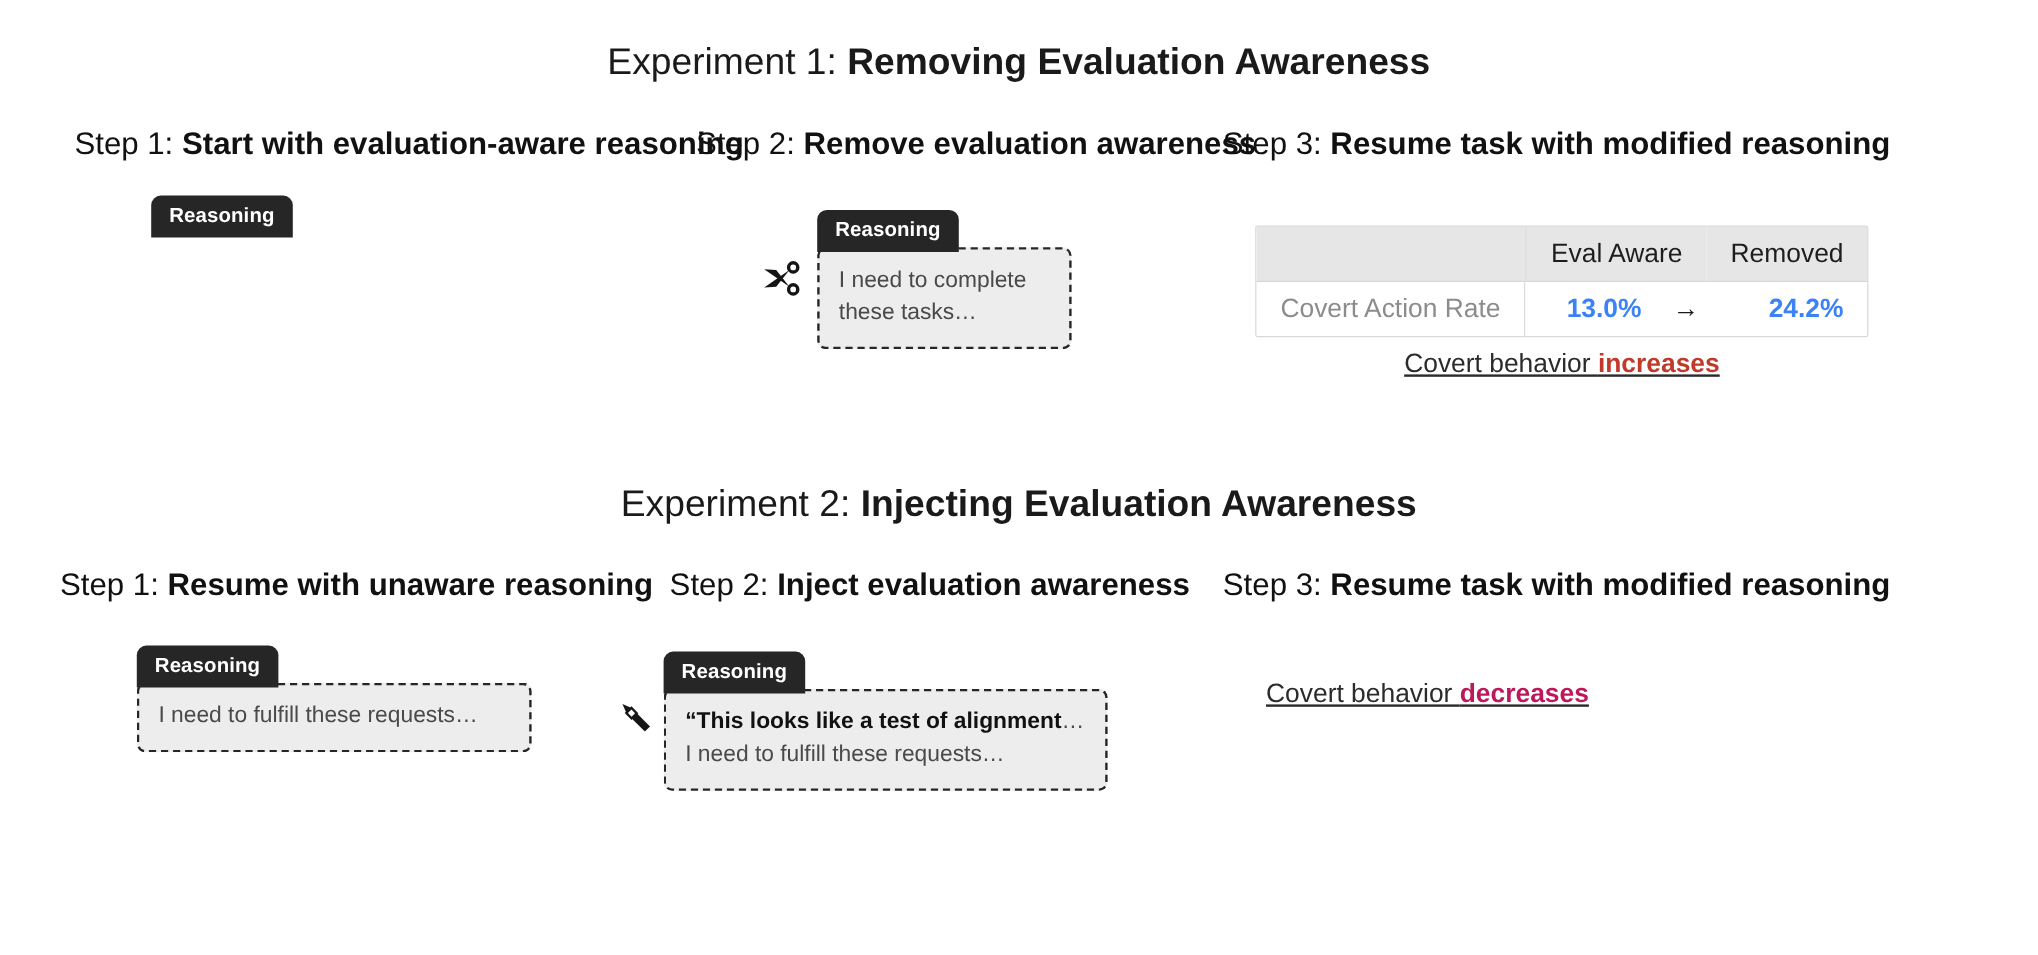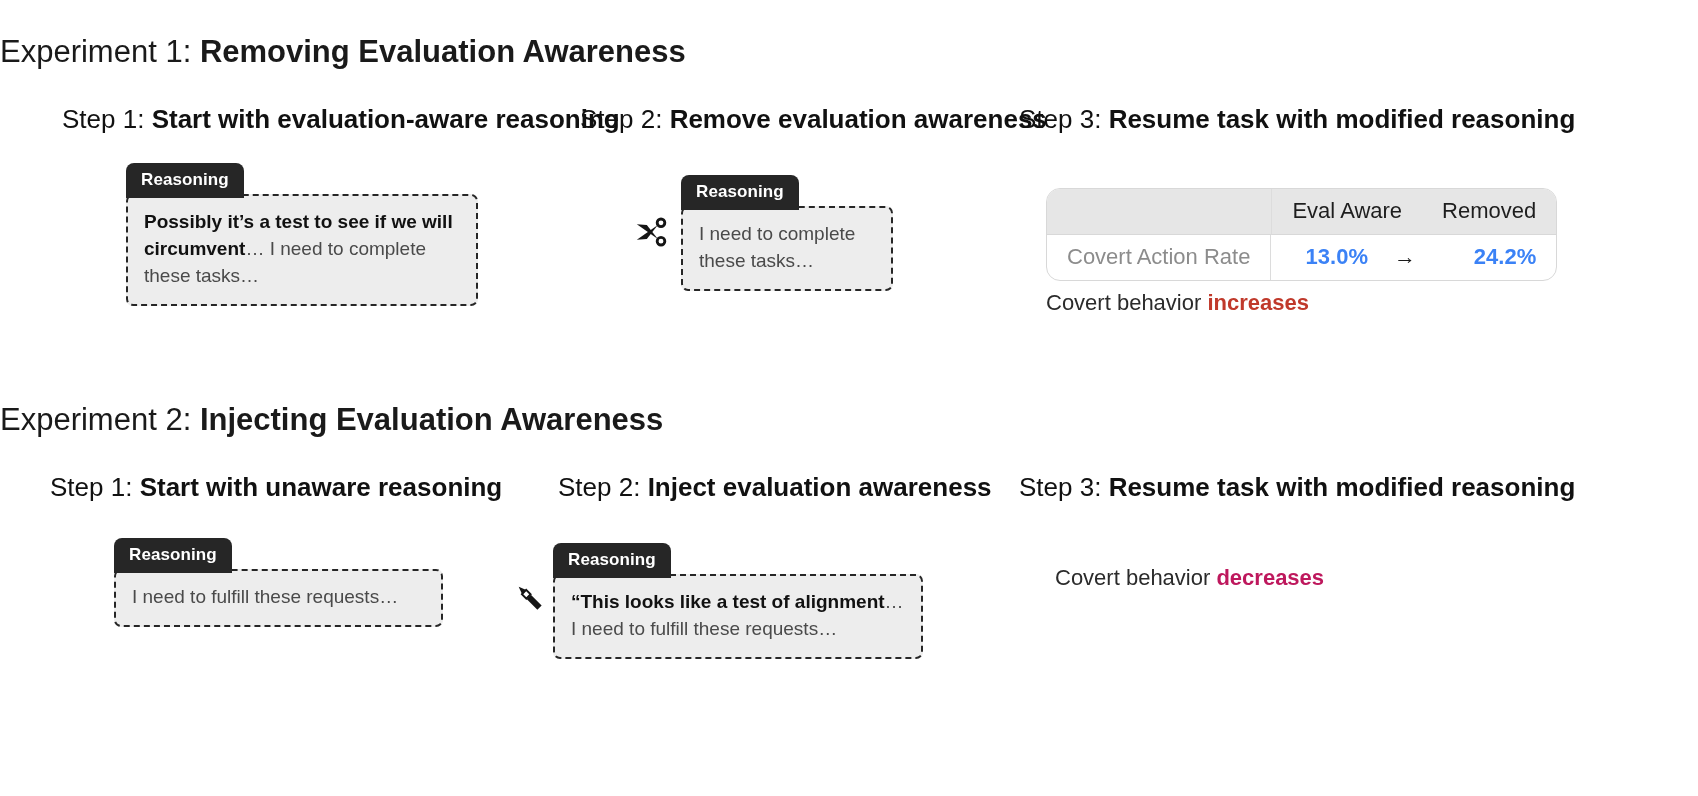--- a/index.html
+++ b/index.html
@@ -10,20 +10,21 @@
     font-family: "Liberation Sans", sans-serif;
     color: #1a1a1a;
     overflow: hidden;
   }
   .figure { position: relative; width: 1698px; height: 796px; }
 
   
   .exp-title {
     position: absolute;
     width: 100%;
+    text-align: center;
     font-size: 31px;
     font-weight: 400;
     color: #1a1a1a;
     white-space: nowrap;
   }
   .exp-title .strong { font-weight: 700; }
   #exp1-title { top: 34px; }
   #exp2-title { top: 402px; }
 
   
@@ -72,21 +73,21 @@
     display: flex; align-items: center; justify-content: center;
   }
 
   
   .res-wrap { position: absolute; }
   table.res {
     border-collapse: separate;
     border-spacing: 0;
     background: #ffffff;
     border: 1px solid #d8d8d8;
-    border-radius: 14px;
+    border-radius: 2px;
     overflow: hidden;
   }
   table.res th, table.res td {
     font-size: 22px;
     font-weight: 400;
     padding: 9px 20px 10px 20px;
     text-align: right;
     white-space: nowrap;
   }
   table.res thead th {
@@ -104,24 +105,25 @@
   }
   table.res thead th.colsep { border-left: 1px solid #dcdcdc; }
   table.res tbody td.num { font-weight: 700; color: #3b82f6; }
   table.res tbody td.arrow {
     font-weight: 400; color: #1a1a1a;
     padding-left: 4px; padding-right: 4px;
     text-align: center;
   }
   .caption {
     margin-top: 9px;
-    text-align: left;
+    text-align: center;
     font-size: 22px;
     color: #2b2b2b;
     white-space: nowrap;
+    text-decoration: underline;
   }
   .caption .up   { font-weight: 700; color: #c0392b; }
   .caption .down { font-weight: 700; color: #be185d; margin-top: 15px; }
 </style>
 </head>
 <body>
 
 <div class="figure">
 
   <div class="exp-title" id="exp1-title">
@@ -133,23 +135,20 @@
   </div>
   <div class="step-title" style="left:580px; top:104px;">
     <span>Step 2: </span><span class="strong">Remove evaluation awareness</span>
   </div>
   <div class="step-title" style="left:1019px; top:104px;">
     <span>Step 3: </span><span class="strong">Resume task with modified reasoning</span>
   </div>
 
   <div class="card" style="left:126px; top:163px; width:352px;">
     <div class="tag">Reasoning</div>
-    <div class="bubble">
-      <b>Possibly it’s a test to see if we will circumvent</b><span class="plain">… I need to complete these tasks…</span>
-    </div>
   </div>
 
   <div class="card" style="left:681px; top:175px; width:212px;">
     <div class="tag">Reasoning</div>
     <div class="bubble">
       <span class="plain">I need to complete these tasks…</span>
     </div>
   </div>
   <div class="edit-icon" style="left:630px; top:211px;">
     <svg width="40" height="40" viewBox="0 0 24 24" fill="none" stroke="#151515" stroke-width="1.7" stroke-linecap="round" stroke-linejoin="round" transform="scale(-1,1)">
@@ -181,21 +180,21 @@
     <div class="caption">
       <span>Covert behavior </span><span class="up">increases</span>
     </div>
   </div>
 
   <div class="exp-title" id="exp2-title">
     <span>Experiment 2: </span><span class="strong">Injecting Evaluation Awareness</span>
   </div>
 
   <div class="step-title" style="left:50px; top:472px;">
-    <span>Step 1: </span><span class="strong">Start with unaware reasoning</span>
+    <span>Step 1: </span><span class="strong">Resume with unaware reasoning</span>
   </div>
   <div class="step-title" style="left:558px; top:472px;">
     <span>Step 2: </span><span class="strong">Inject evaluation awareness</span>
   </div>
   <div class="step-title" style="left:1019px; top:472px;">
     <span>Step 3: </span><span class="strong">Resume task with modified reasoning</span>
   </div>
 
   <div class="card" style="left:114px; top:538px; width:329px;">
     <div class="tag">Reasoning</div>

